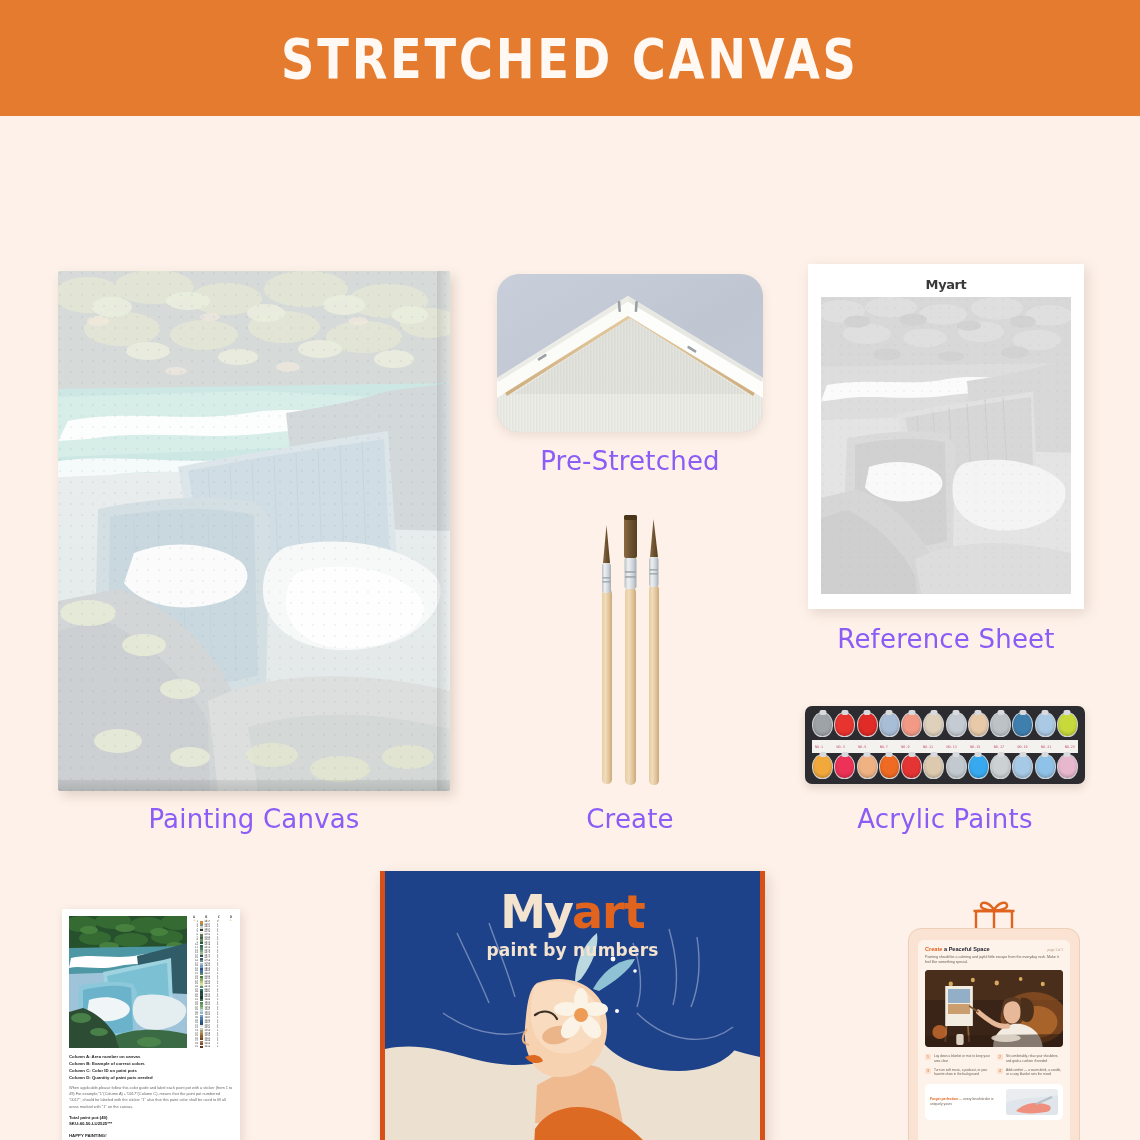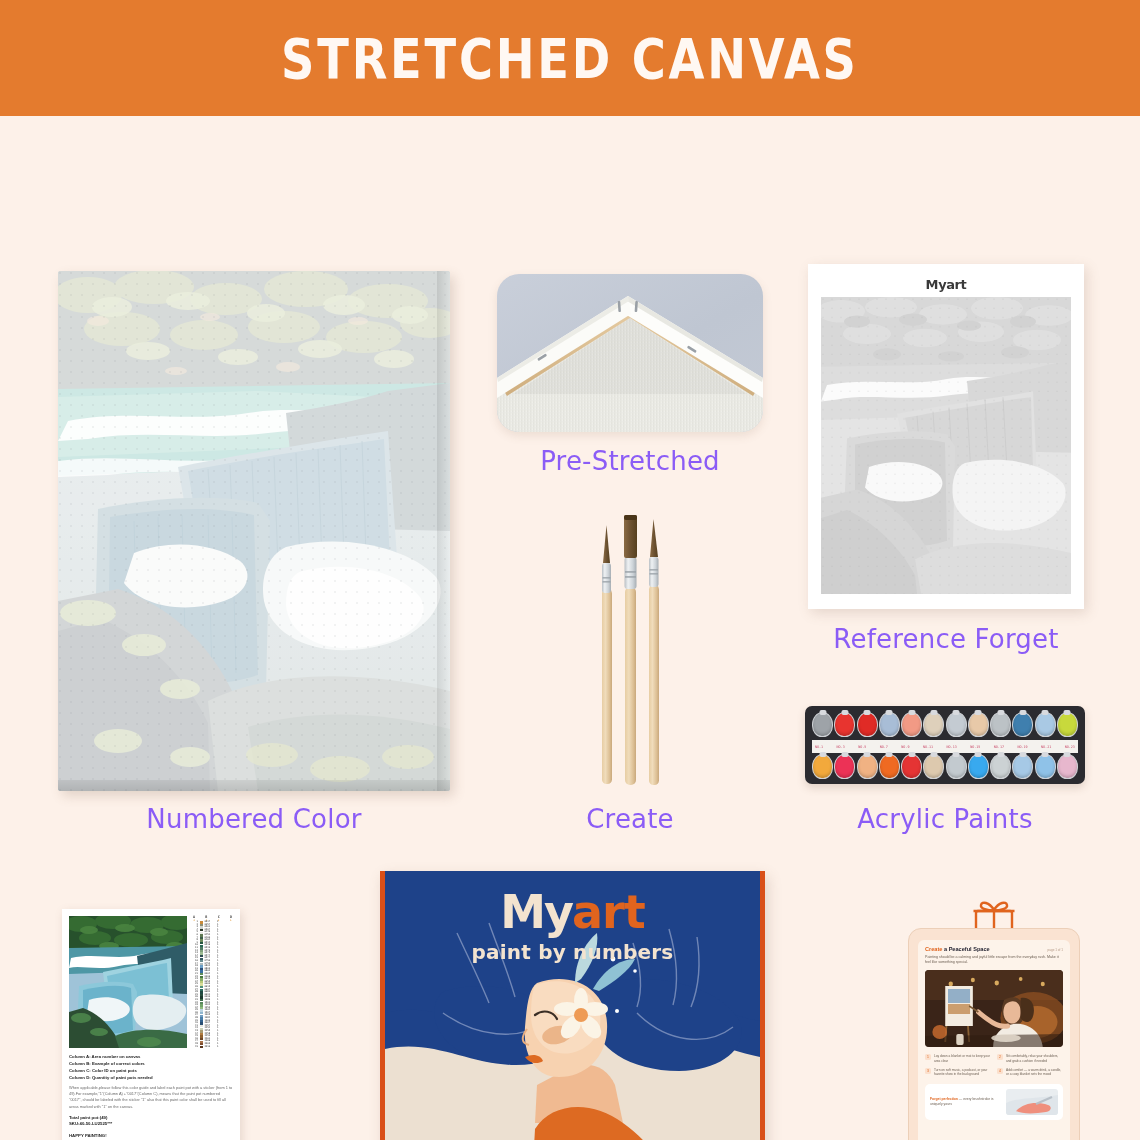--- a/index.html
+++ b/index.html
@@ -132,21 +132,21 @@
   .box-wrap { position: absolute; left: 380px; top: 755px; width: 385px; height: 300px; }
   .box-outer {
     width: 100%; height: 100%; position: relative;
     box-shadow: 3px 5px 13px rgba(120,90,70,.2);
     background: #d94f18; overflow: hidden;
   }
   .box-inner { position: absolute; left: 5px; top: 0; right: 5px; bottom: 5px; overflow: hidden; background: #ece0d1; }
   .box-brand { position:absolute; top:14px; width:100%; text-align:center; }
   .brand-my { font-size: 46px; font-weight: 800; color:#f3e3cf; font-family:"DejaVu Sans", sans-serif; letter-spacing:-2px; }
   .brand-art { font-size: 46px; font-weight: 800; color:#E0641E; font-family:"DejaVu Sans", sans-serif; letter-spacing:-1px; }
-  .brand-sub { font-size: 20px; color:#f3e3cf; font-weight:600; margin-top:1px; letter-spacing:.2px; font-family:"DejaVu Sans", sans-serif; }
+  .brand-sub { font-size: 17px; color:#f3e3cf; font-weight:600; margin-top:1px; letter-spacing:.2px; font-family:"DejaVu Sans", sans-serif; }
 
   
   .pdf-wrap { position: absolute; left: 908px; top: 782px; width: 172px; height: 272px; }
   .pdf-card {
     position:absolute; left:0; top:30px; width:172px; height:242px;
     background:#FAE3D2; border-radius:13px; border:1px solid #eccfb8;
     padding: 11px 9px;
   }
   .pdf-page { width:100%; height:100%; background:#FDF3EA; border-radius:6px; padding:6px 7px; overflow:hidden; }
   .pdf-h { font-size:5.6px; font-weight:700; color:#1f1f2e; display:flex; justify-content:space-between; align-items:baseline; }
@@ -273,21 +273,21 @@
           <ellipse cx="350" cy="486" rx="26" ry="12"></ellipse>
         </g>
 
         <rect width="392" height="520" fill="#ffffff" opacity="0.42"></rect>
         <rect width="392" height="520" fill="url(#pbnDots)" opacity="0.5"></rect>
       </svg>
       <div class="canvas-edge"></div>
       <div class="canvas-edge-b"></div>
     </div>
   </div>
-  <div class="caption" style="position:absolute;left:58px;top:688px;width:392px;">Numbered Color</div>
+  <div class="caption" style="position:absolute;left:58px;top:688px;width:392px;">Painting Canvas</div>
 
   <div class="stretch-wrap">
     <div class="stretch-card">
       <svg viewBox="0 0 266 158" preserveAspectRatio="none">
         <defs>
           <pattern id="weave" width="3" height="3" patternUnits="userSpaceOnUse">
             <rect width="3" height="3" fill="#efefea"></rect>
             <rect width="1.5" height="3" fill="#e3e3dd"></rect>
             <rect width="3" height="1.5" fill="#e8e8e2" opacity=".6"></rect>
           </pattern>
@@ -377,21 +377,21 @@
           <path d="M144,162 C182,154 224,162 242,182 C250,194 240,216 212,224 C170,236 136,220 132,196 C130,180 134,166 144,162 Z" fill="#efefef"></path>
           <path d="M0,196 L36,188 C68,198 94,222 112,256 L114,290 L0,290 Z" fill="#c4c4c4"></path>
           <path d="M0,216 L26,208 C56,222 80,246 94,272 L96,290 L0,290 Z" fill="#bababa"></path>
           <path d="M94,256 C134,236 192,236 250,250 L250,290 L100,290 Z" fill="#cecece"></path>
           <rect width="250" height="290" fill="#ffffff" opacity="0.30"></rect>
           <rect width="250" height="290" fill="url(#gDots)" opacity=".45"></rect>
         </svg>
       </div>
     </div>
   </div>
-  <div class="caption" style="position:absolute;left:808px;top:508px;width:276px;">Reference Forget</div>
+  <div class="caption" style="position:absolute;left:808px;top:508px;width:276px;">Reference Sheet</div>
 
   <div class="brush-wrap">
     <svg viewBox="0 0 130 290">
       <defs>
         <linearGradient id="handle" x1="0" y1="0" x2="1" y2="0">
           <stop offset="0" stop-color="#e7cda3"></stop>
             <stop offset="0.35" stop-color="#f0dcbb"></stop>
           <stop offset="0.75" stop-color="#ddc095"></stop>
             <stop offset="1" stop-color="#c9a87c"></stop>
         </linearGradient>

